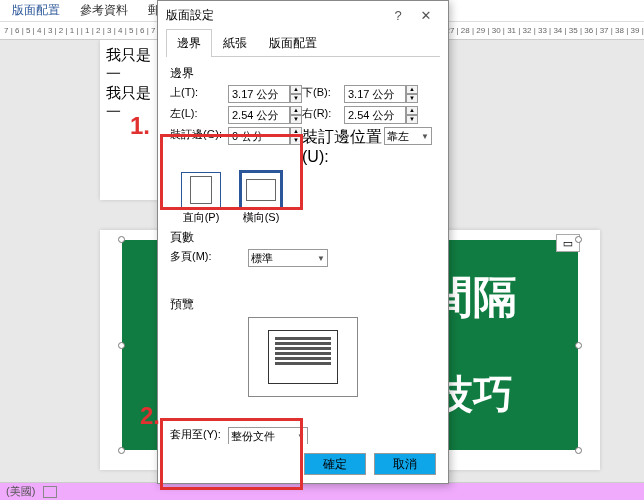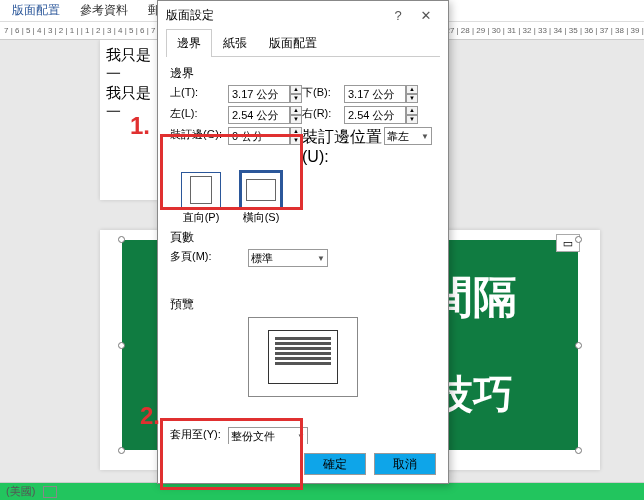--- a/index.html
+++ b/index.html
@@ -67,21 +67,21 @@
 .preview-inner { width: 70px; height: 54px; border: 1px solid #333; padding: 6px; display:flex;flex-direction:column;gap:2px;}
 .preview-inner div { height: 3px; background: #555; }
 
 .dlg-footer { display: flex; justify-content: flex-end; gap: 8px; padding: 8px 12px; border-top: 1px solid transparent; }
 .btn-std { width: 62px; height: 22px; border: 1px solid #999; background: #0ea5e9; font-size: 12px; }
 
 .apply-combo { position: relative; }
 .dropdown { position: absolute; top: 18px; left: 0; width: 80px; border: 1px solid #666; background: #fff; z-index: 10; }
 .dropdown div { padding: 1px 3px; font-size: 11px; }
 
-.statusbar { position: absolute; bottom: 0; left: 0; right: 0; height: 18px; background: #22c55e; border-top: 1px solid #ccc; display: flex; align-items: center; font-size: 11px; color: #555; padding: 0 6px; justify-content: space-between; }
+.statusbar { position: absolute; bottom: 0; left: 0; right: 0; height: 18px; background: #f0abfc; border-top: 1px solid #ccc; display: flex; align-items: center; font-size: 11px; color: #555; padding: 0 6px; justify-content: space-between; }
 .statusbar .r { display:flex; gap:10px; align-items:center;}
 .sb-ic { width:14px;height:12px;border:1px solid #888;}
 </style>
 </head>
 <body>
 
 <div class="ribbon">
   <div class="ribbon-tab active">版面配置</div>
   <div class="ribbon-tab">參考資料</div>
   <div class="ribbon-tab">郵件</div>

